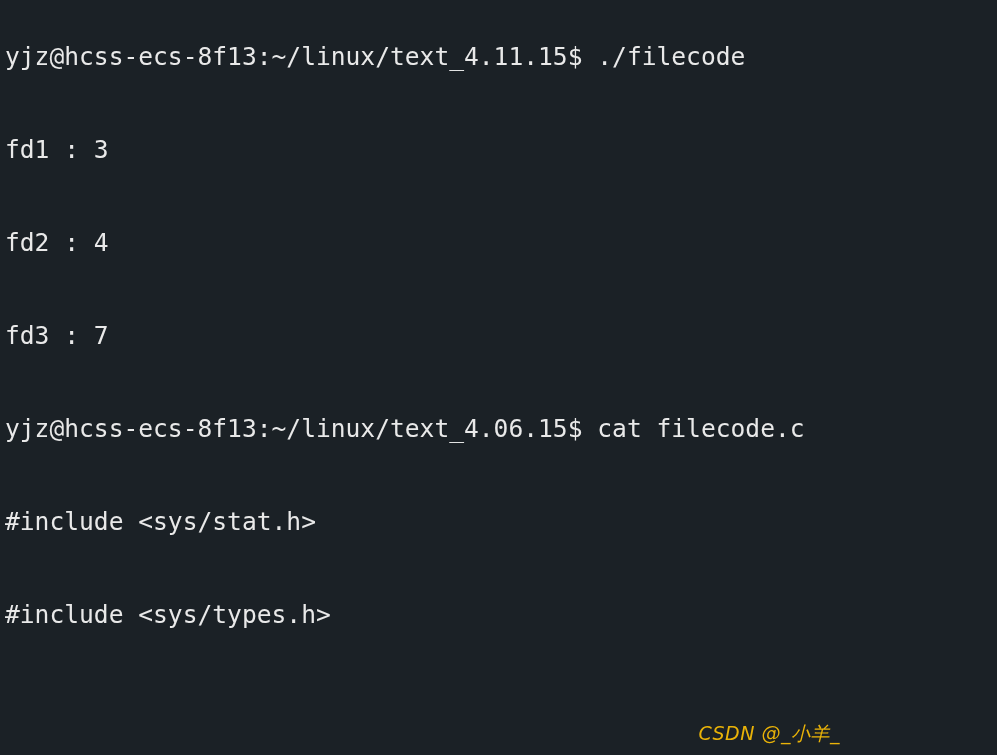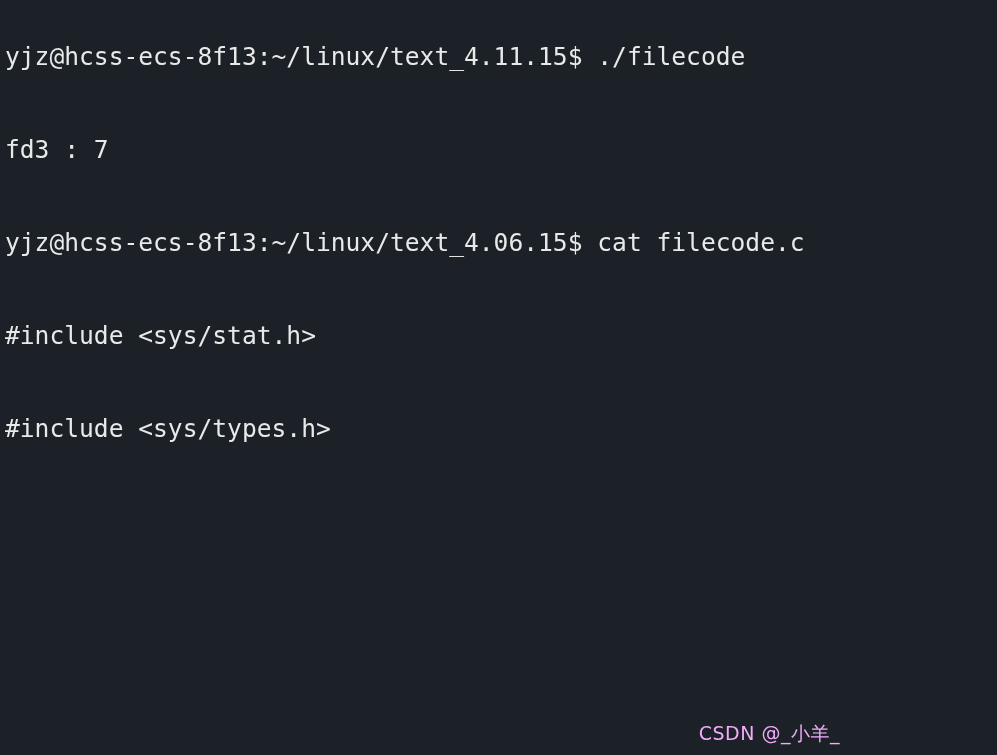--- a/index.html
+++ b/index.html
@@ -42,20 +42,22 @@
     letter-spacing: 0.5px;
   }
 </style>
 </head>
 <body>
 
 <div id="terminal" style="background: rgb(27, 33, 38); color: rgb(233, 233, 233);">
 
   <div id="screen">
     <div class="line">yjz@hcss-ecs-8f13:~/linux/text_4.11.15$ ./filecode</div>
+    <div class="line">fd1 : 3</div>
+    <div class="line">fd2 : 4</div>
     <div class="line">fd3 : 7</div>
     <div class="line">yjz@hcss-ecs-8f13:~/linux/text_4.06.15$ cat filecode.c</div>
     <div class="line">#include &lt;sys/stat.h&gt;</div>
     <div class="line">#include &lt;sys/types.h&gt;</div>
     
     
     
     
     
     
@@ -64,15 +66,15 @@
     
     
     
     
     
     
     
     
   </div>
 
-  <div id="watermark" style="color: #f0abfc;">CSDN @_小羊_</div>
+  <div id="watermark" style="color: #eab308; font-style: italic;">CSDN @_小羊_</div>
 
 </div>
 
 </body></html>

